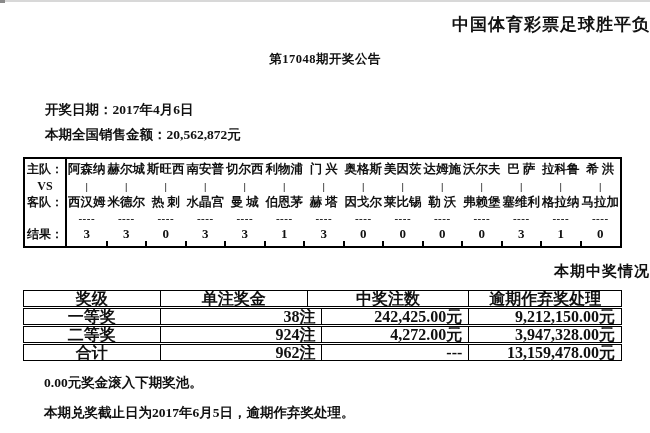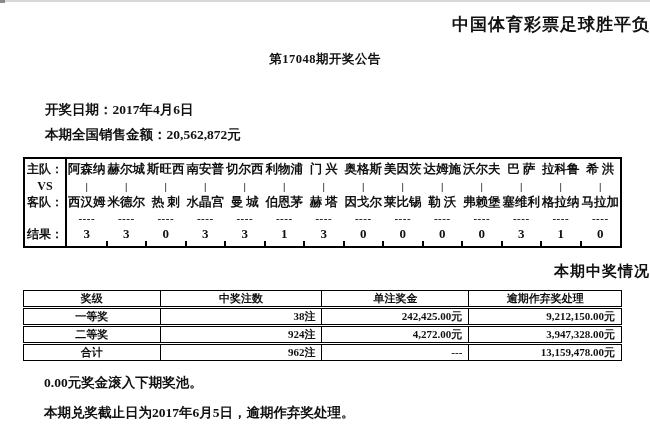--- a/index.html
+++ b/index.html
@@ -46,21 +46,21 @@
   .mtable > .mcol:nth-child(n+3)::after {
     content: ""; position: absolute; left: -1px; bottom: 0;
     width: 2px; height: 5px; background: #000;
   }
 
   .section-heading { position: absolute; top: 262px; left: 0; width: 100%; text-align: right; font-size: 15px; letter-spacing: 1px; }
 
   
   .ptable { position: absolute; left: 23px; top: 290px; width: 599px; }
   .prow { display: flex; border: 1px solid #000; height: 17px; margin-bottom: 1px; background: #fff; }
-  .pcell { border-right: 1px solid #000; font-size: 11px; line-height: 15px; padding: 0 6px; white-space: pre; overflow: hidden; }
+  .pcell { border-right: 1px solid #000; font-size: 16px; line-height: 15px; padding: 0 6px; white-space: pre; overflow: hidden; }
   .pcell:last-child { border-right: none; }
   .pc1 { width: 22.9%; text-align: center; }
   .pc2 { width: 27.1%; }
   .pc3 { width: 24.6%; }
   .pc4 { flex: 1; }
   .phead .pcell { text-align: center; }
   .pbody .pc2, .pbody .pc3, .pbody .pc4 { text-align: right; }
 
   .footer-line { position: absolute; left: 44px; font-size: 13.5px; white-space: pre; }
   .f1 { top: 374px; }
@@ -187,22 +187,22 @@
       <span class="mrow r-sep">----</span>
       <span class="mrow r-result">0</span>
     </div>
   </div>
 
   <div class="section-heading">本期中奖情况</div>
 
   <div class="ptable">
     <div class="prow phead">
       <div class="pcell pc1">奖级</div>
+      <div class="pcell pc3">单注奖金</div>
       <div class="pcell pc2">中奖注数</div>
-      <div class="pcell pc3">单注奖金</div>
       <div class="pcell pc4">逾期作弃奖处理</div>
     </div>
     <div class="prow pbody">
       <div class="pcell pc1">一等奖</div>
       <div class="pcell pc2">38注</div>
       <div class="pcell pc3">242,425.00元</div>
       <div class="pcell pc4">9,212,150.00元</div>
     </div>
     <div class="prow pbody">
       <div class="pcell pc1">二等奖</div>

